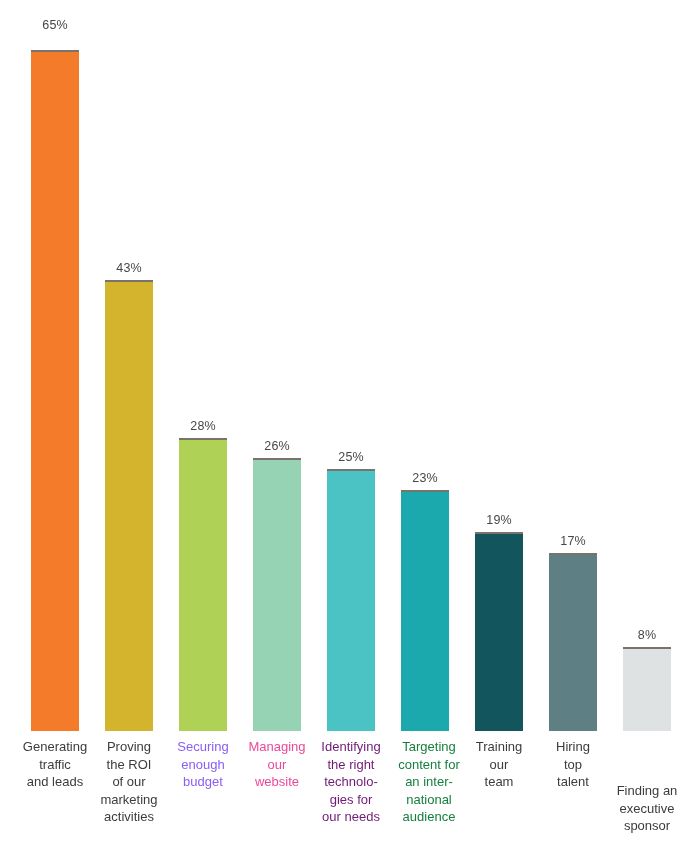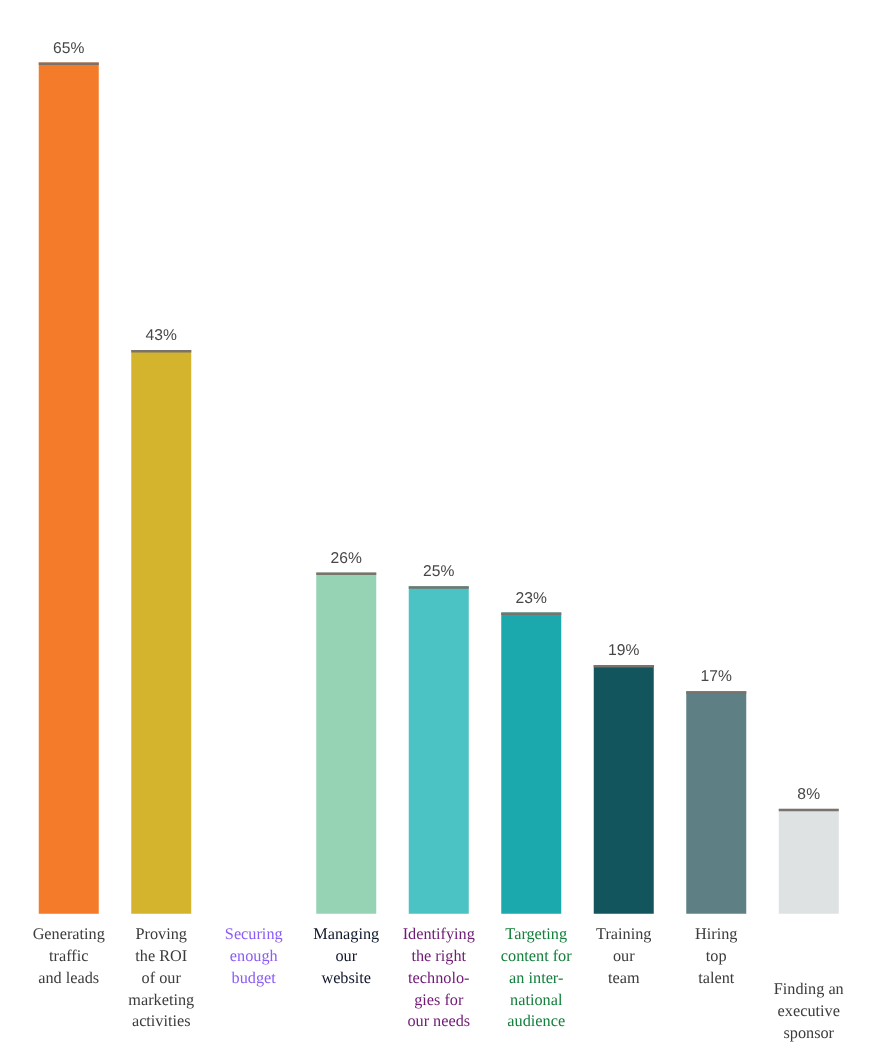--- a/index.html
+++ b/index.html
@@ -56,21 +56,20 @@
     box-sizing: border-box;
   }
 
   
   #labels-area {
     position: absolute;
     left: 0;
     top: 738px;
     width: 700px;
     height: 105px;
-    font-family: Liberation Serif, serif;
   }
 
   .label-slot {
     position: absolute;
     top: 0;
     width: 74px;
     text-align: center;
     font-size: 13px;
     line-height: 17.5px;
     color: #3c3c3c;
@@ -79,27 +78,31 @@
   .label-line {
     display: block;
     white-space: nowrap;
   }
 </style>
 </head>
 <body style="background: rgb(255, 255, 255);">
 
 <div id="chart-root" style="background: rgb(255, 255, 255);">
   <div id="plot-area">
-      <div class="bar-slot" style="left: 18px;">
+      <div class="bar-slot" style="left: 18px; gap: 13px;">
         <span class="bar-value">65%</span>
         <div class="bar-rect" style="height: 681px; background: rgb(244, 123, 42); border-top-color: rgb(122, 115, 107);"></div>
       </div>
       <div class="bar-slot" style="left: 92px;">
         <span class="bar-value">43%</span>
         <div class="bar-rect" style="height: 451px; background: rgb(212, 180, 44); border-top-color: rgb(122, 115, 107);"></div>
+      </div>
+      <div class="bar-slot" style="left: 166px;">
+        <span class="bar-value">28%</span>
+        <div class="bar-rect" style="height: 293px; background: rgb(175, 209, 85); border-top-color: rgb(122, 115, 107);"></div>
       </div>
       <div class="bar-slot" style="left: 240px;">
         <span class="bar-value">26%</span>
         <div class="bar-rect" style="height: 273px; background: rgb(150, 211, 180); border-top-color: rgb(122, 115, 107);"></div>
       </div>
       <div class="bar-slot" style="left: 314px; margin-top: 13px;">
         <span class="bar-value">25%</span>
         <div class="bar-rect" style="height: 262px; background: rgb(75, 194, 195); border-top-color: rgb(122, 115, 107);"></div>
       </div>
       <div class="bar-slot" style="left: 388px;">
@@ -130,21 +133,21 @@
         <span class="label-line">the ROI</span>
         <span class="label-line">of our</span>
         <span class="label-line">marketing</span>
         <span class="label-line">activities</span>
       </div>
       <div class="label-slot" style="left: 166px; color: #8b5cf6;">
         <span class="label-line">Securing</span>
         <span class="label-line">enough</span>
         <span class="label-line">budget</span>
       </div>
-      <div class="label-slot" style="left: 240px; color: #0f172a;">
+      <div class="label-slot" style="left: 240px; color: #ec4899;">
         <span class="label-line">Managing</span>
         <span class="label-line">our</span>
         <span class="label-line">website</span>
       </div>
       <div class="label-slot" style="left: 314px; color: #701a75;">
         <span class="label-line">Identifying</span>
         <span class="label-line">the right</span>
         <span class="label-line">technolo-</span>
         <span class="label-line">gies for</span>
         <span class="label-line">our needs</span>

